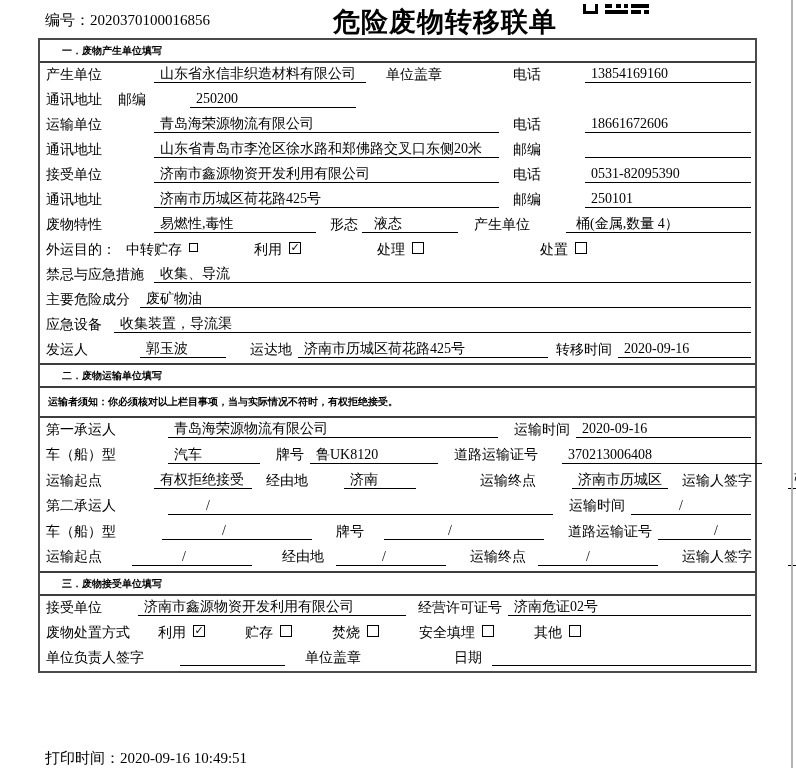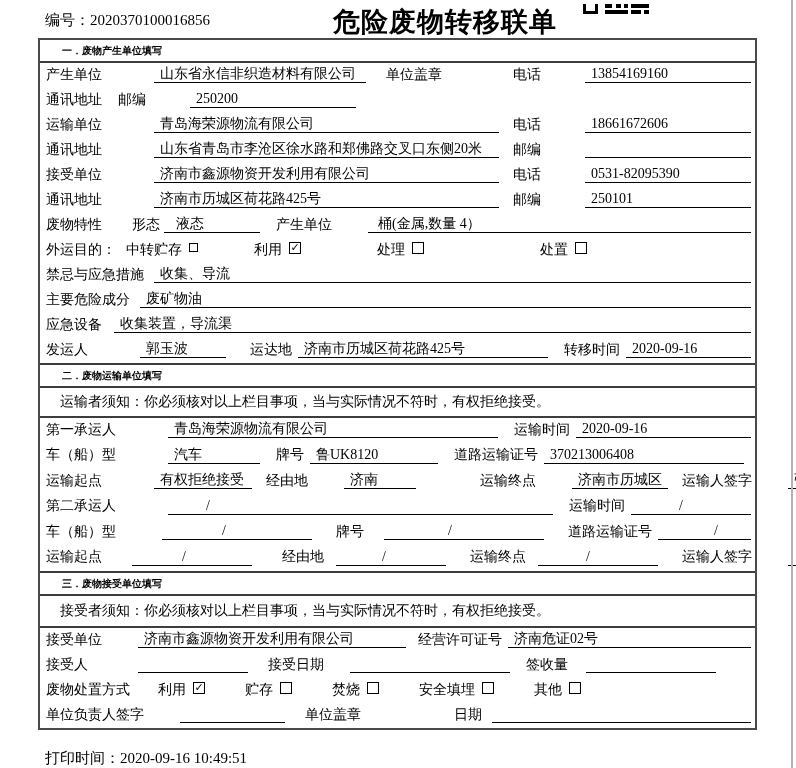--- a/index.html
+++ b/index.html
@@ -12,21 +12,21 @@
   .hdr-serial{position:absolute;left:45px;top:11px;font-size:15px;white-space:nowrap;}
   .hdr-title{position:absolute;left:333px;top:4px;font-size:27px;font-weight:bold;letter-spacing:1px;white-space:nowrap;}
   .qr{position:absolute;left:583px;top:0;}
   .form-table{
     position:absolute;left:38px;top:38px;width:719px;box-sizing:border-box;
     border:2px solid #4a4a4a;background:#fff;
   }
   .sec{border-top:2px solid #3d3d3d;}
   .sec:first-child{border-top:none;}
   .sec-h{height:21px;line-height:21px;font-weight:bold;font-size:10px;padding-left:22px;border-bottom:2px solid #3d3d3d;}
-  .notice{height:28px;line-height:28px;font-size:14px;padding-left:20px;border-bottom:2px solid #3d3d3d;white-space:nowrap;}
+  .notice{height:28px;line-height:28px;font-size:10px;padding-left:8px;border-bottom:2px solid #3d3d3d;white-space:nowrap;font-weight:bold;}
   .row{display:flex;align-items:center;height:25px;padding:0 4px 3px 6px;font-size:14px;line-height:17px;box-sizing:border-box;}
   .sec2 .row{height:25.5px;}
   .sec3 .notice{height:30px;line-height:30px;}
   .lbl{white-space:nowrap;flex-shrink:0;}
   .ul{border-bottom:1px solid #000;white-space:nowrap;overflow:hidden;flex-shrink:0;padding:0 2px 0 6px;box-sizing:border-box;min-height:17px;margin-left:36px;}
   .f1{flex:1 1 auto;}
   .ul.f1{flex:1 1 auto;}
   .mr{margin-right:14px;}
   .cb{
     width:12px;height:12px;border:1.5px solid #000;display:inline-block;flex-shrink:0;
@@ -106,20 +106,21 @@
     <div class="row">
       <span class="lbl" style="width:72px">通讯地址</span>
       <span class="ul f1 mr">济南市历城区荷花路425号</span>
       <span class="lbl" style="width:36px">邮编</span>
       <span class="ul" style="width:166px">250101</span>
     </div>
 
 
     <div class="row">
       <span class="lbl" style="width:72px">废物特性</span>
+      <span class="ul" style="width:162px">易燃性,毒性</span>
       <span class="lbl" style="margin-left:14px">形态</span>
       <span class="ul" style="width:96px;margin-left:4px;padding-left:12px">液态</span>
       <span class="lbl" style="margin-left:16px">产生单位</span>
       <span class="ul f1" style="padding-left:10px">桶(金属,数量 4）</span>
     </div>
 
     <div class="row">
       <span class="lbl">外运目的：</span>
       <span class="lbl" style="margin-left:10px">中转贮存</span>
       <span class="cb cb-sm"><span></span></span>
@@ -144,21 +145,21 @@
     <div class="row">
       <span class="lbl">应急设备</span>
       <span class="ul f1" style="margin-left:12px">收集装置，导流渠</span>
     </div>
 
     <div class="row">
       <span class="lbl" style="width:58px">发运人</span>
       <span class="ul" style="width:86px">郭玉波</span>
       <span class="lbl" style="margin-left:24px">运达地</span>
       <span class="ul" style="width:250px;margin-left:6px">济南市历城区荷花路425号</span>
-      <span class="lbl" style="margin-left:16px">转移时间</span>
+      <span class="lbl" style="margin-left:8px">转移时间</span>
       <span class="ul f1" style="margin-left:6px">2020-09-16</span>
     </div>
   </div>
 
   <div class="sec sec2">
     <div class="sec-h">二．废物运输单位填写</div>
     <div class="notice">运输者须知：你必须核对以上栏目事项，当与实际情况不符时，有权拒绝接受。</div>
 
     <div class="row">
       <span class="lbl" style="width:86px">第一承运人</span>
@@ -166,21 +167,21 @@
       <span class="lbl" style="margin-left:16px">运输时间</span>
       <span class="ul f1" style="margin-left:6px">2020-09-16</span>
     </div>
 
     <div class="row">
       <span class="lbl" style="width:86px">车（船）型</span>
       <span class="ul" style="width:92px">汽车</span>
       <span class="lbl" style="margin-left:16px">牌号</span>
       <span class="ul" style="width:128px;margin-left:6px">鲁UK8120</span>
       <span class="lbl" style="margin-left:16px">道路运输证号</span>
-      <span class="ul" style="width:200px;margin-left:6px">370213006408</span>
+      <span class="ul" style="width:200px;margin-left:24px">370213006408</span>
     </div>
 
     <div class="row">
       <span class="lbl" style="width:72px">运输起点</span>
       <span class="ul" style="width:98px">有权拒绝接受</span>
       <span class="lbl" style="margin-left:14px">经由地</span>
       <span class="ul" style="width:72px">济南</span>
       <span class="lbl" style="margin-left:64px">运输终点</span>
       <span class="ul" style="width:96px">济南市历城区</span>
       <span class="lbl" style="margin-left:14px">运输人签字</span>
@@ -210,37 +211,28 @@
       <span class="ul" style="width:110px;margin-left:12px;padding-left:46px">/</span>
       <span class="lbl" style="margin-left:24px">运输终点</span>
       <span class="ul" style="width:120px;margin-left:12px;padding-left:48px">/</span>
       <span class="lbl" style="margin-left:24px">运输人签字</span>
       <span class="ul f1" style="padding-left:30px">/</span>
     </div>
   </div>
 
   <div class="sec sec3">
     <div class="sec-h">三．废物接受单位填写</div>
-    <div class="notice">接受者须知：你必须核对以上栏目事项，当与实际情况不符时，有权拒绝接受。</div>
 
     <div class="row">
       <span class="lbl" style="width:72px">接受单位</span>
       <span class="ul" style="width:268px;margin-left:20px">济南市鑫源物资开发利用有限公司</span>
       <span class="lbl" style="margin-left:12px">经营许可证号</span>
       <span class="ul f1" style="margin-left:6px">济南危证02号</span>
     </div>
 
-    <div class="row">
-      <span class="lbl" style="width:58px">接受人</span>
-      <span class="ul" style="width:110px;margin-left:34px"></span>
-      <span class="lbl" style="margin-left:20px">接受日期</span>
-      <span class="ul" style="width:160px;margin-left:26px"></span>
-      <span class="lbl" style="margin-left:16px">签收量</span>
-      <span class="ul" style="width:130px;margin-left:18px"></span>
-    </div>
 
     <div class="row">
       <span class="lbl" style="width:100px">废物处置方式</span>
       <span class="lbl" style="margin-left:12px">利用</span>
       <span class="cb"><span>✓</span></span>
       <span class="lbl" style="margin-left:40px">贮存</span>
       <span class="cb"><span></span></span>
       <span class="lbl" style="margin-left:40px">焚烧</span>
       <span class="cb"><span></span></span>
       <span class="lbl" style="margin-left:40px">安全填埋</span>

